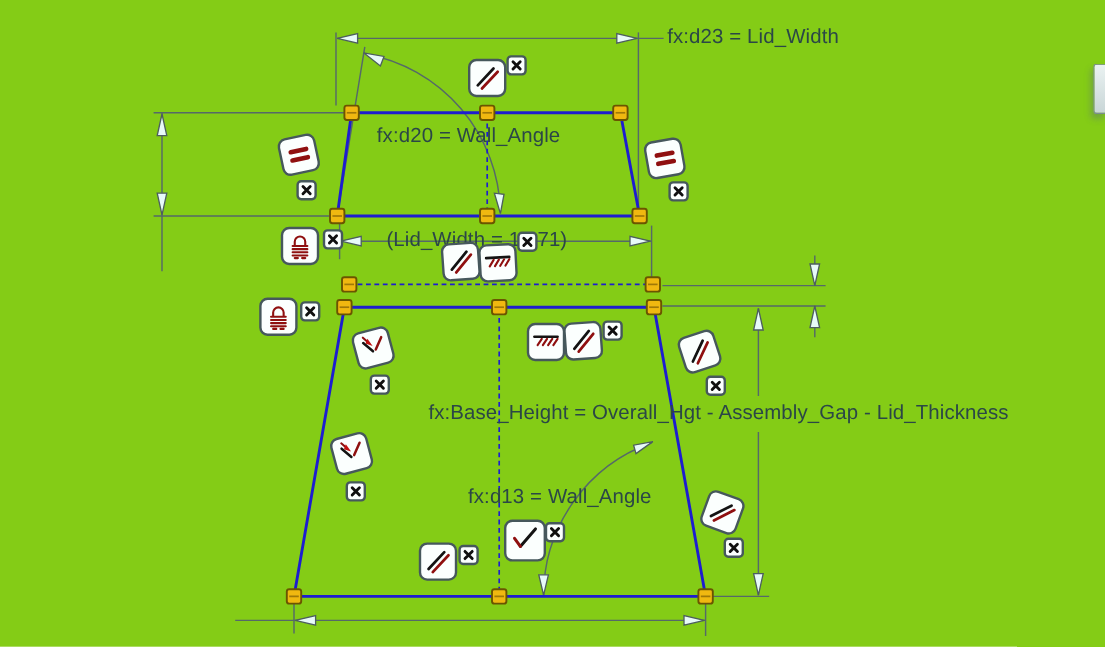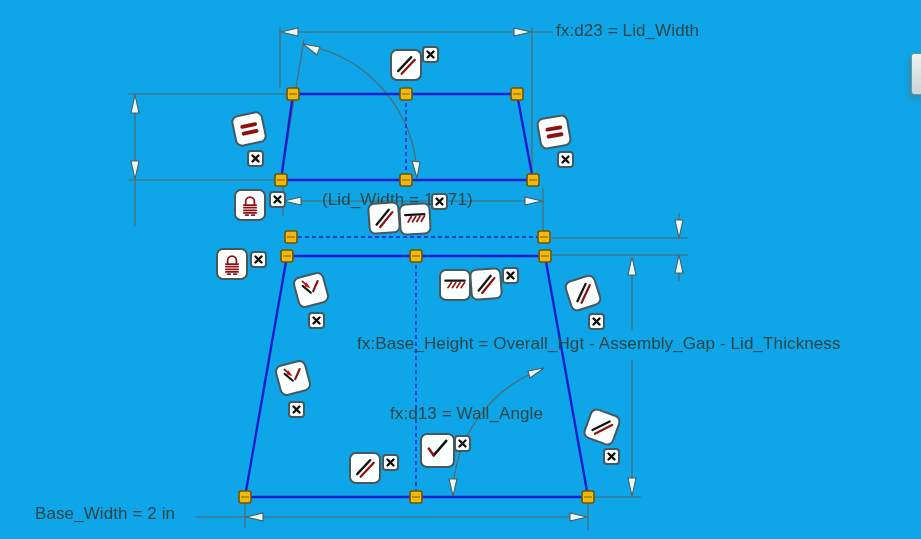--- a/index.html
+++ b/index.html
@@ -1,18 +1,18 @@
 <!DOCTYPE html>
 <html><head>
 <meta charset="utf-8">
 <style>
   html,body{margin:0;padding:0;}
   .canvas{
     position:relative;width:921px;height:539px;overflow:hidden;
-    background:#0ea5e9;
+    background:#84cc16;
     font-family:"Liberation Sans",sans-serif;
   }
   .geom-svg{position:absolute;left:0;top:0;}
   .dim-label{
     position:absolute;font-size:17px;line-height:22px;color:#2b4747;
     white-space:nowrap;letter-spacing:0.1px;
   }
   .tile{
     position:absolute;width:32px;height:32px;box-sizing:border-box;
     border:2px solid #46585c;border-radius:7px;background:#fbfffe;
@@ -160,24 +160,24 @@
           <line x1="412" y1="256" x2="420" y2="256"></line>
         <line x1="541" y1="256" x2="549" y2="256"></line>
           <line x1="241" y1="497" x2="249" y2="497"></line>
         <line x1="412" y1="497" x2="420" y2="497"></line>
           <line x1="584" y1="497" x2="592" y2="497"></line>
       </g>
     </g>
   </svg>
 
   <div class="dim-label" style="left:556px;top:20px">fx:d23 = Lid_Width</div>
+  <div class="dim-label" style="left:314px;top:102px">fx:d20 = Wall_Angle</div>
   <div class="dim-label" style="left:322px;top:189px">(Lid_Width = 1.471)</div>
   <div class="dim-label" style="left:357px;top:333px">fx:Base_Height = Overall_Hgt - Assembly_Gap - Lid_Thickness</div>
   <div class="dim-label" style="left:390px;top:403px">fx:d13 = Wall_Angle</div>
-  <div class="dim-label" style="left:35px;top:503px">Base_Width = 2 in</div>
 
   <div class="tile" style="left:390px;top:49px">
     <svg viewBox="0 0 32 32">
         <path class="g-blk" d="M7 23 L22 7"></path>
         <path class="g-red" d="M11 26 L26 10"></path>
       </svg>
   </div>
   <div class="xbtn" style="left:422px;top:46px">
     <svg viewBox="0 0 13 13">
         <path d="M3.5 3.5 L9.5 9.5 M9.5 3.5 L3.5 9.5"></path>

